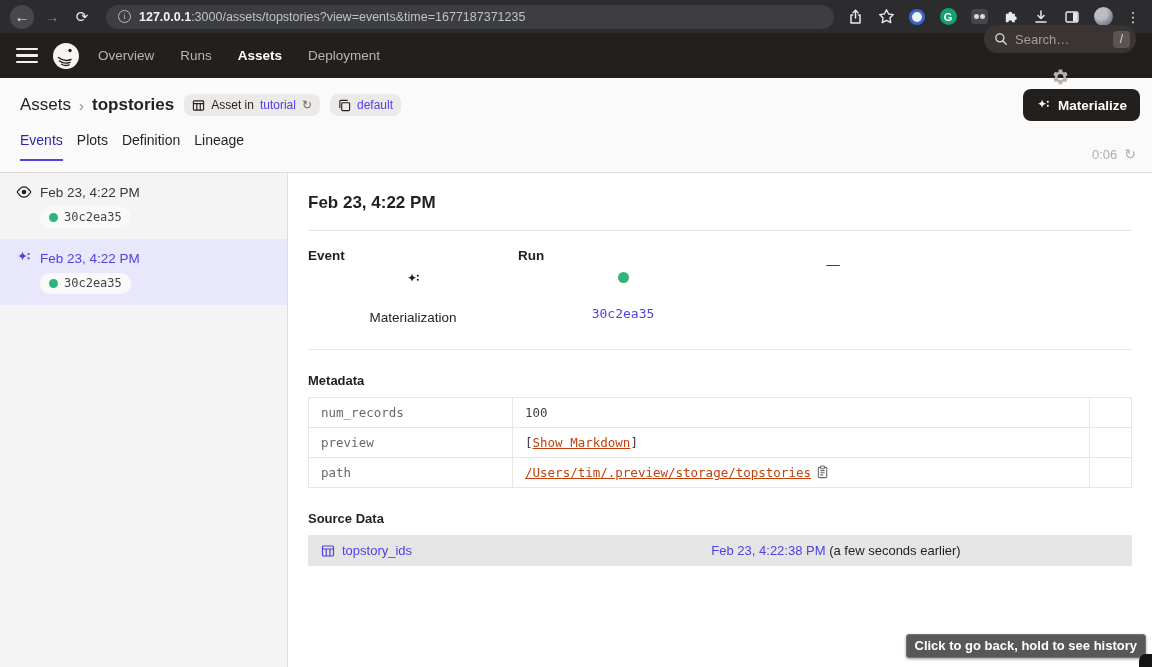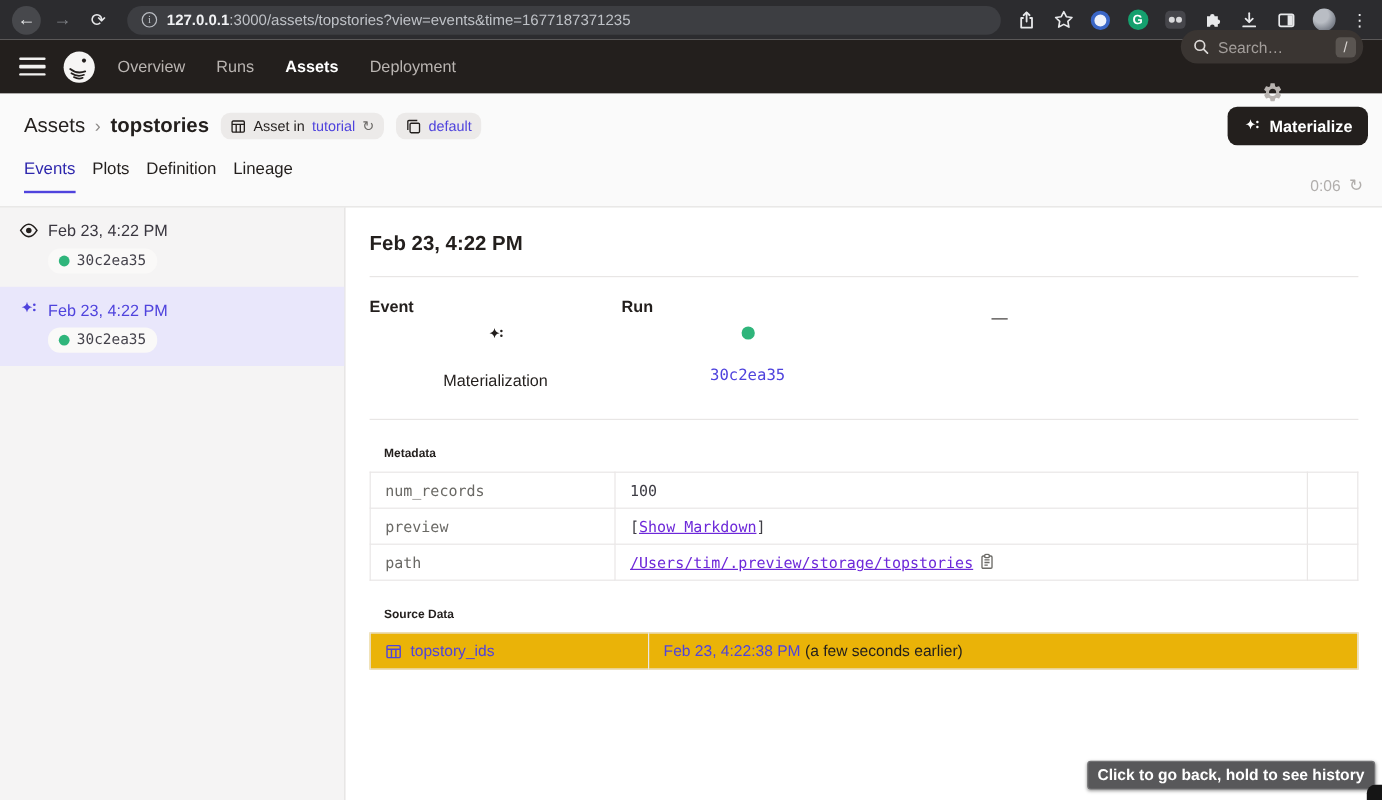--- a/index.html
+++ b/index.html
@@ -85,28 +85,28 @@
 
   .main { flex:1; padding:20px 20px 0 20px; background:#fff; overflow:hidden; }
   .detail-title { font-size:17px; font-weight:700; color:#231f1d; padding-bottom:17px;
                   border-bottom:1px solid #e8e6e5; }
   .erj { display:flex; margin-top:17px; }
   .erj .col { width:210px; }
   .erj .lbl { font-size:13.5px; font-weight:700; color:#231f1d; }
   .erj .val { margin-top:9px; display:flex; align-items:center; gap:23px; font-size:13.5px; color:#231f1d;flex-direction:column; }
   .runlink { color:#4f43dd; font-size:13px; cursor:pointer; }
   .hr2 { border-top:1px solid #e8e6e5; margin-top:24px; }
-  .sechead { margin-top:23px; font-size:10px; font-weight:700; color:#231f1d;margin-left:12px; }
+  .sechead { margin-top:23px; font-size:13px; font-weight:700; color:#231f1d; }
   table.meta { margin-top:9px; width:100%; border-collapse:collapse; border:1px solid #e3e1e0; background:#fff; }
   table.meta td { border:1px solid #e9e7e6; padding:7px 12px; font-size:12.5px; color:#6a6965; height:30px; }
   table.meta td.k { width:204px; }
   table.meta td.x { width:42px; }
   .mv { color:#3e3d45; }
-  .mlink { color:#6d28d9; text-decoration:underline; cursor:pointer; }
-  table.src { margin-top:9px; width:100%; border-collapse:collapse; border:1px solid #e3e1e0; background:#eab308; }
+  .mlink { color:#c2410c; text-decoration:underline; cursor:pointer; }
+  table.src { margin-top:9px; width:100%; border-collapse:collapse; border:1px solid #e3e1e0; background:#e5e5e5;text-align:center; }
   table.src td { border:1px solid #e9e7e6; padding:7px 12px; font-size:13px; height:30px; }
   table.src td.a { width:232px; }
   .srclink { color:#4f43dd; cursor:pointer; }
   .srcnote { color:#231f1d; }
   .srcrow-asset { display:flex; align-items:center; gap:7px; }
   .copy-btn { cursor:pointer; display:inline-flex; vertical-align:-2px; margin-left:5px; }
 
   
   .backtip { position:absolute; right:6px; bottom:9px; background:#58585a; border:1px solid #737375;
              color:#fff; font-size:13px; font-weight:700; padding:3px 8px 4px; border-radius:3px;

